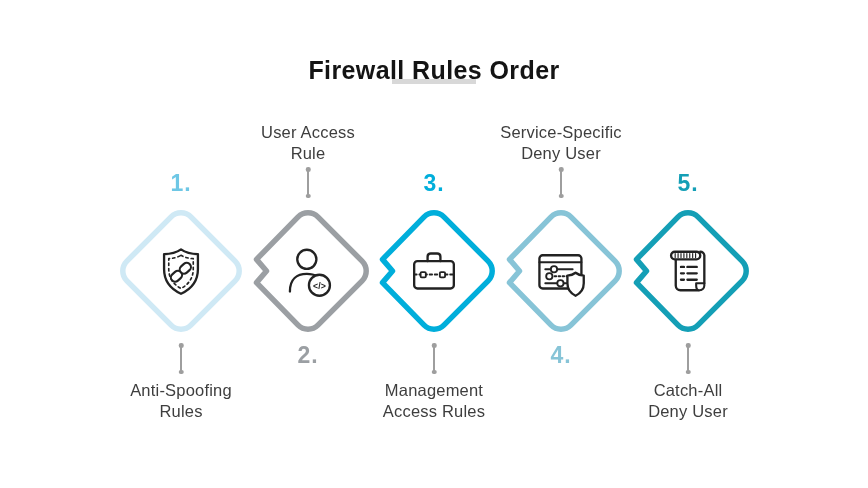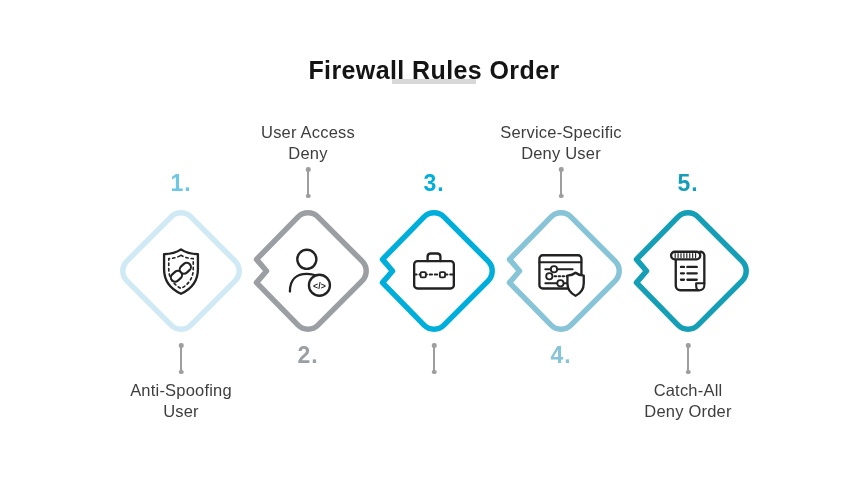--- a/index.html
+++ b/index.html
@@ -71,26 +71,26 @@
           <path stroke-width="1.4" stroke-dasharray="2 2.6" d="M24 10.5 C26.6 12.2 30.6 13.3 34.5 13.4 V22.5 C34.5 30 30.3 35.7 24 39 C17.7 35.7 13.5 30 13.5 22.5 V13.4 C17.4 13.3 21.4 12.2 24 10.5 Z"></path>
           <g transform="rotate(-42 24 25)" stroke-width="1.8">
             <rect x="13.6" y="21.4" width="10.4" height="7.2" rx="3.6" fill="#fff"></rect>
             <rect x="23.8" y="21.4" width="10.4" height="7.2" rx="3.6" fill="#fff"></rect>
           </g>
         </g>
       </svg>
     </div>
     <div class="connector conn-bottom" style="color: rgb(158, 158, 158);"></div>
     <div class="step-label label-bottom" style="color: rgb(62, 62, 62);">Anti-Spoofing
-User</div>
+Rules</div>
   </div>
 
   <div class="step s2">
     <div class="step-label label-top" style="color: rgb(62, 62, 62);">User Access
-Deny</div>
+Rule</div>
     <div class="connector conn-top" style="color: rgb(158, 158, 158);"></div>
     <div class="diamond-wrap">
       <svg class="diamond" width="134" height="134" viewBox="0 0 134 134">
         <path fill="none" stroke-width="5.5" stroke-linejoin="round" stroke-linecap="round" d="M57.1 12.9 A14 14 0 0 1 76.9 12.9 L121.1 57.1 A14 14 0 0 1 121.1 76.9 L76.9 121.1 A14 14 0 0 1 57.1 121.1 L15.5 78.6 L25.5 67 L15.5 55.4 Z" stroke="#9b9fa3"></path>
       </svg>
       <svg class="icon" viewBox="0 0 48 48">
         <g fill="none" stroke-width="2" stroke-linejoin="round" stroke-linecap="round" stroke="#222222">
           <circle cx="23" cy="14" r="8.2"></circle>
           <path d="M8.5 41.5 C8.5 31 14.5 26.5 23 26.5 C26.5 26.5 29.5 27.3 31.8 28.8"></path>
           <circle cx="33.8" cy="36.2" r="9" fill="#fff"></circle>
@@ -111,20 +111,22 @@
         <g fill="none" stroke-width="2" stroke-linejoin="round" stroke-linecap="round" stroke="#222222">
           <path d="M18.5 15.5 V11.8 C18.5 10.2 19.7 9 21.3 9 H26.7 C28.3 9 29.5 10.2 29.5 11.8 V15.5"></path>
           <rect x="7" y="15.5" width="34" height="23.5" rx="2.8"></rect>
           <path stroke-width="1.5" stroke-dasharray="2.2 2.2" d="M7 27 H41"></path>
           <rect x="12.5" y="25" width="4.5" height="4.5" rx="1" fill="#fff" stroke-width="1.6"></rect>
           <rect x="29" y="25" width="4.5" height="4.5" rx="1" fill="#fff" stroke-width="1.6"></rect>
         </g>
       </svg>
     </div>
     <div class="connector conn-bottom" style="color: rgb(158, 158, 158);"></div>
+    <div class="step-label label-bottom" style="color: rgb(62, 62, 62);">Management
+Access Rules</div>
   </div>
 
   <div class="step s4">
     <div class="step-label label-top" style="color: rgb(62, 62, 62);">Service-Specific
 Deny User</div>
     <div class="connector conn-top" style="color: rgb(158, 158, 158);"></div>
     <div class="diamond-wrap">
       <svg class="diamond" width="134" height="134" viewBox="0 0 134 134">
         <path fill="none" stroke-width="5.5" stroke-linejoin="round" stroke-linecap="round" d="M57.1 12.9 A14 14 0 0 1 76.9 12.9 L121.1 57.1 A14 14 0 0 1 121.1 76.9 L76.9 121.1 A14 14 0 0 1 57.1 121.1 L15.5 78.6 L25.5 67 L15.5 55.4 Z" stroke="#87c4d7"></path>
       </svg>
@@ -157,16 +159,16 @@
           <path d="M34.5 7.5 C36.4 7.5 38 9 38 10.8 V34.5"></path>
           <rect x="9.5" y="7.5" width="25" height="6.5" rx="3.2" fill="#fff"></rect>
           <path stroke-width="1" d="M13 9 V12.5 M15.5 9 V12.5 M18 9 V12.5 M20.5 9 V12.5 M23 9 V12.5 M25.5 9 V12.5 M28 9 V12.5 M30.5 9 V12.5"></path>
           <path fill="#fff" stroke-width="1.8" d="M33.5 40.5 C36 40.5 38 38.7 38 36.5 V34.5 H31 V36.5 C31 38.7 32 40.5 33.5 40.5 Z"></path>
           <path d="M18 20.5 H20.5 M23.5 20.5 H31.5 M18 26 H20.5 M23.5 26 H31.5 M18 31.5 H20.5 M23.5 31.5 H31.5"></path>
         </g>
       </svg>
     </div>
     <div class="connector conn-bottom" style="color: rgb(158, 158, 158);"></div>
     <div class="step-label label-bottom" style="color: rgb(62, 62, 62);">Catch-All
-Deny Order</div>
+Deny User</div>
   </div>
 
 </div>
 
 </body></html>

